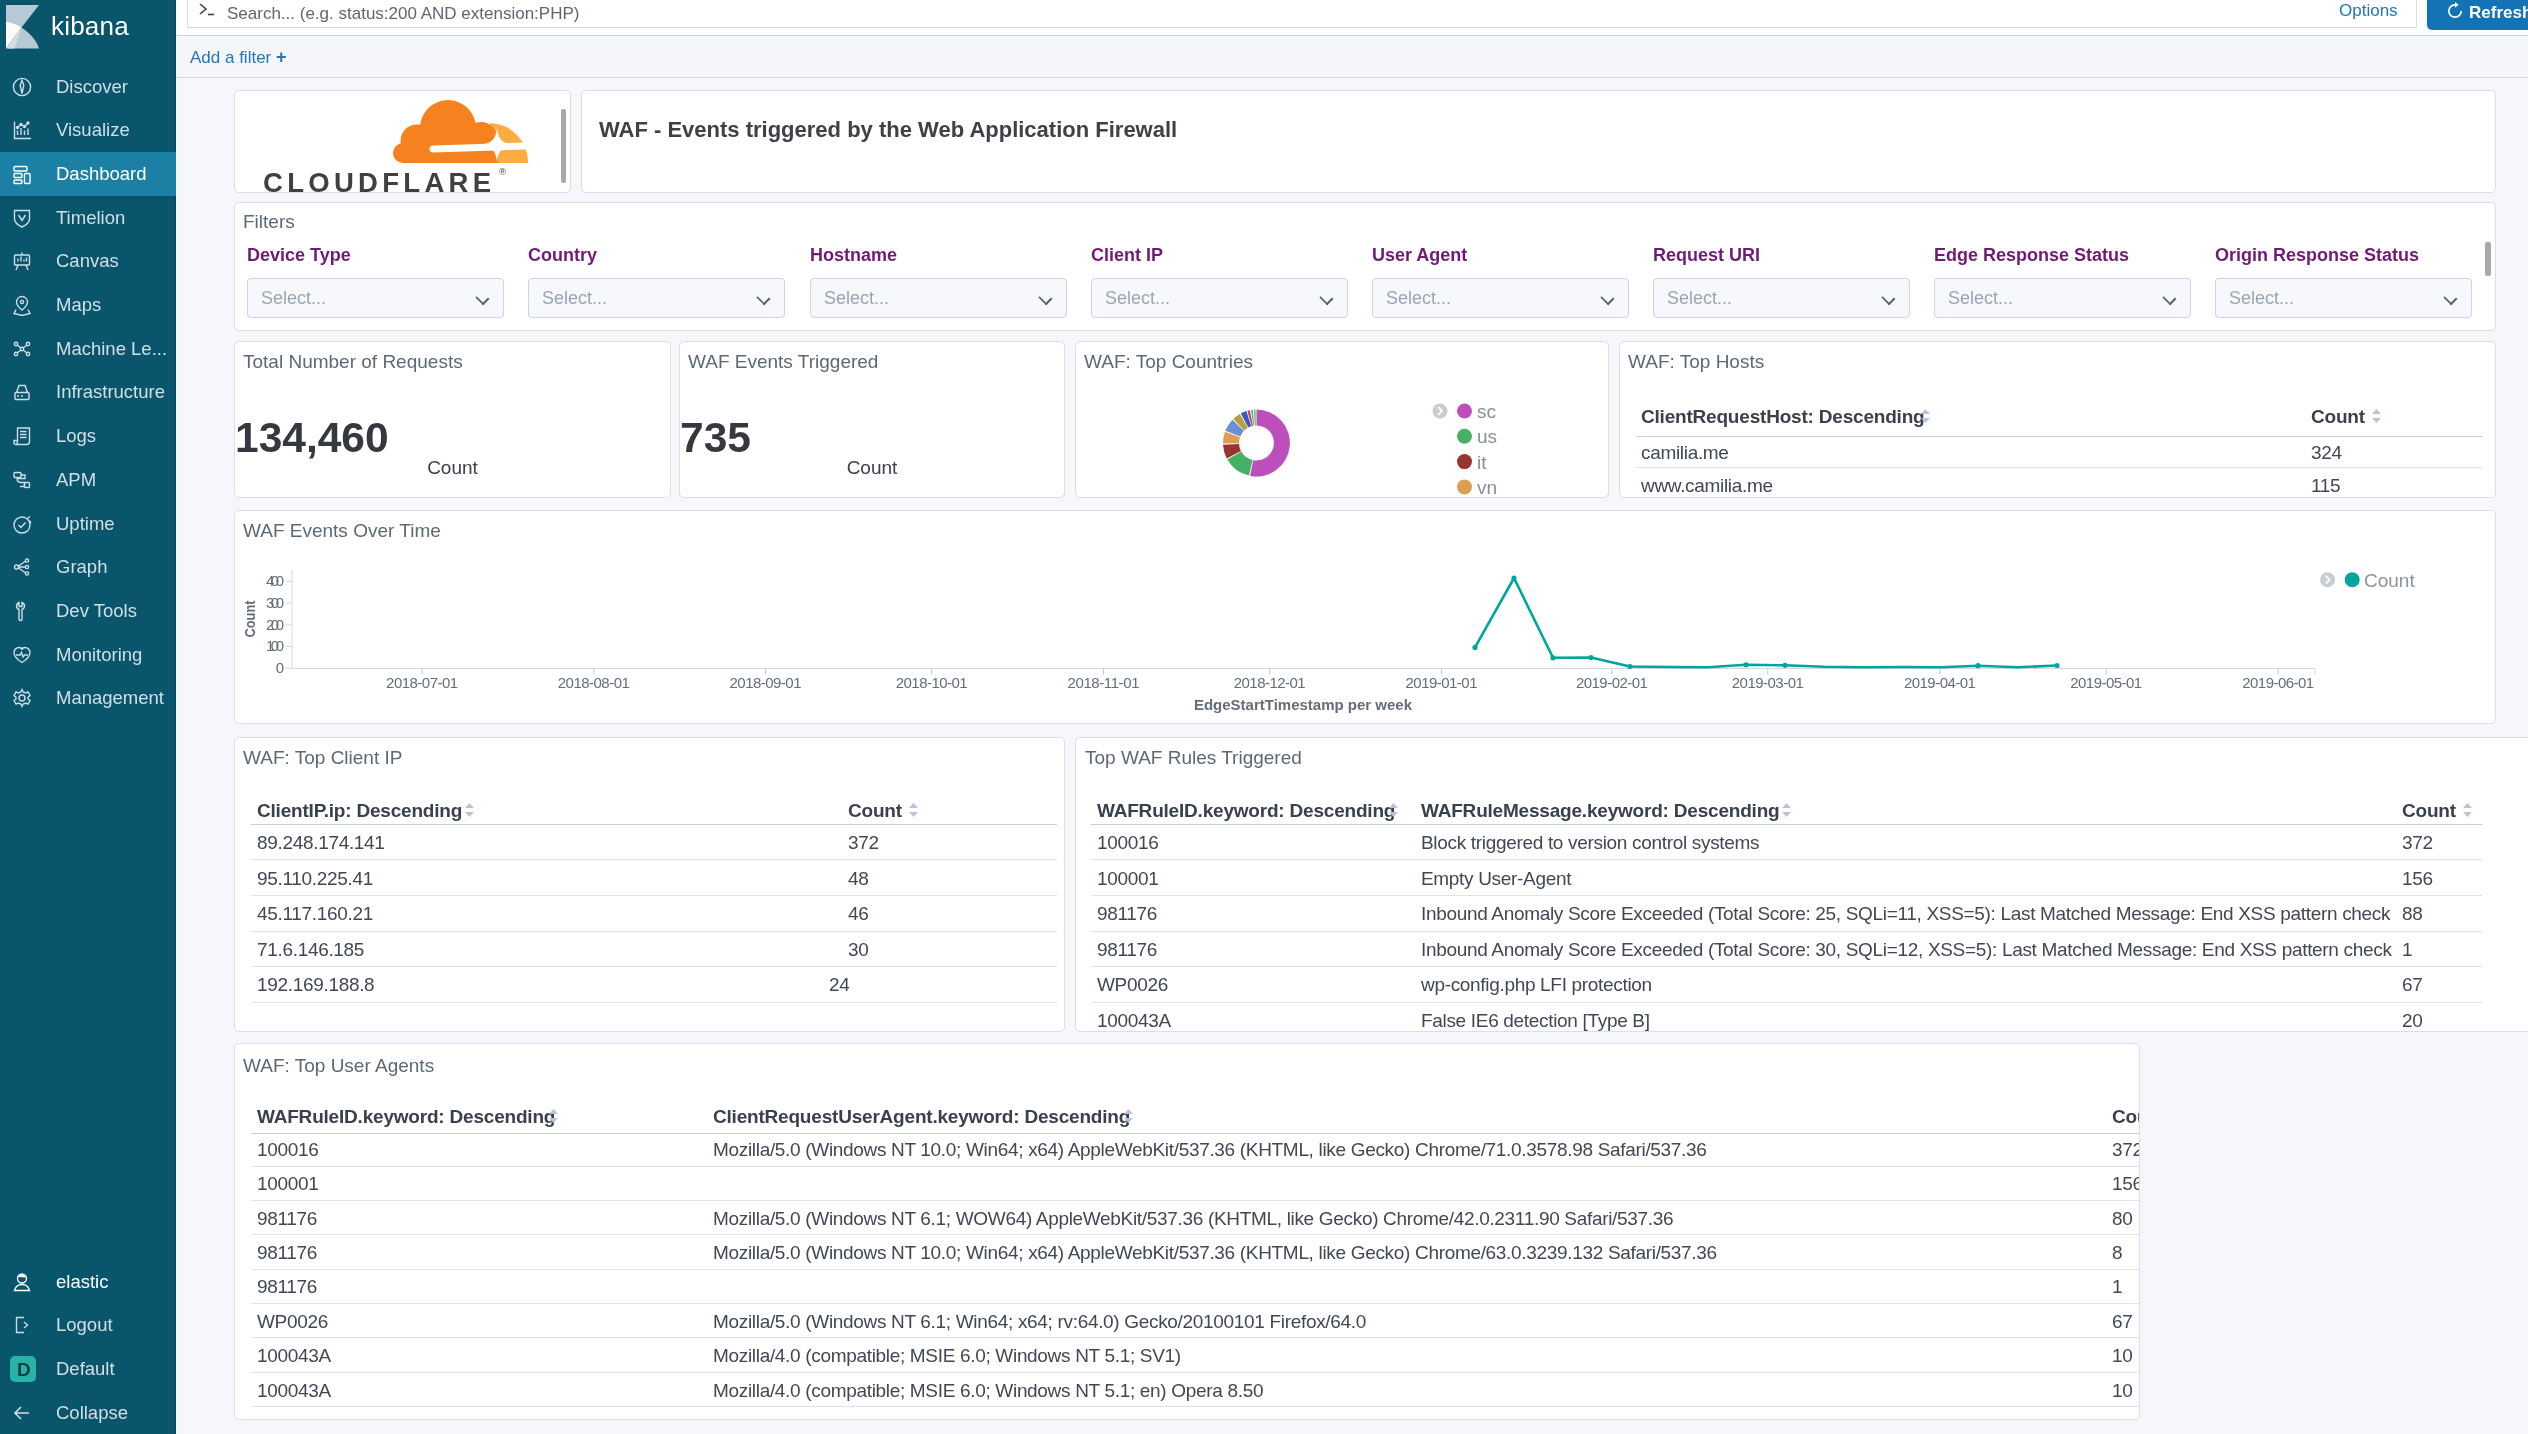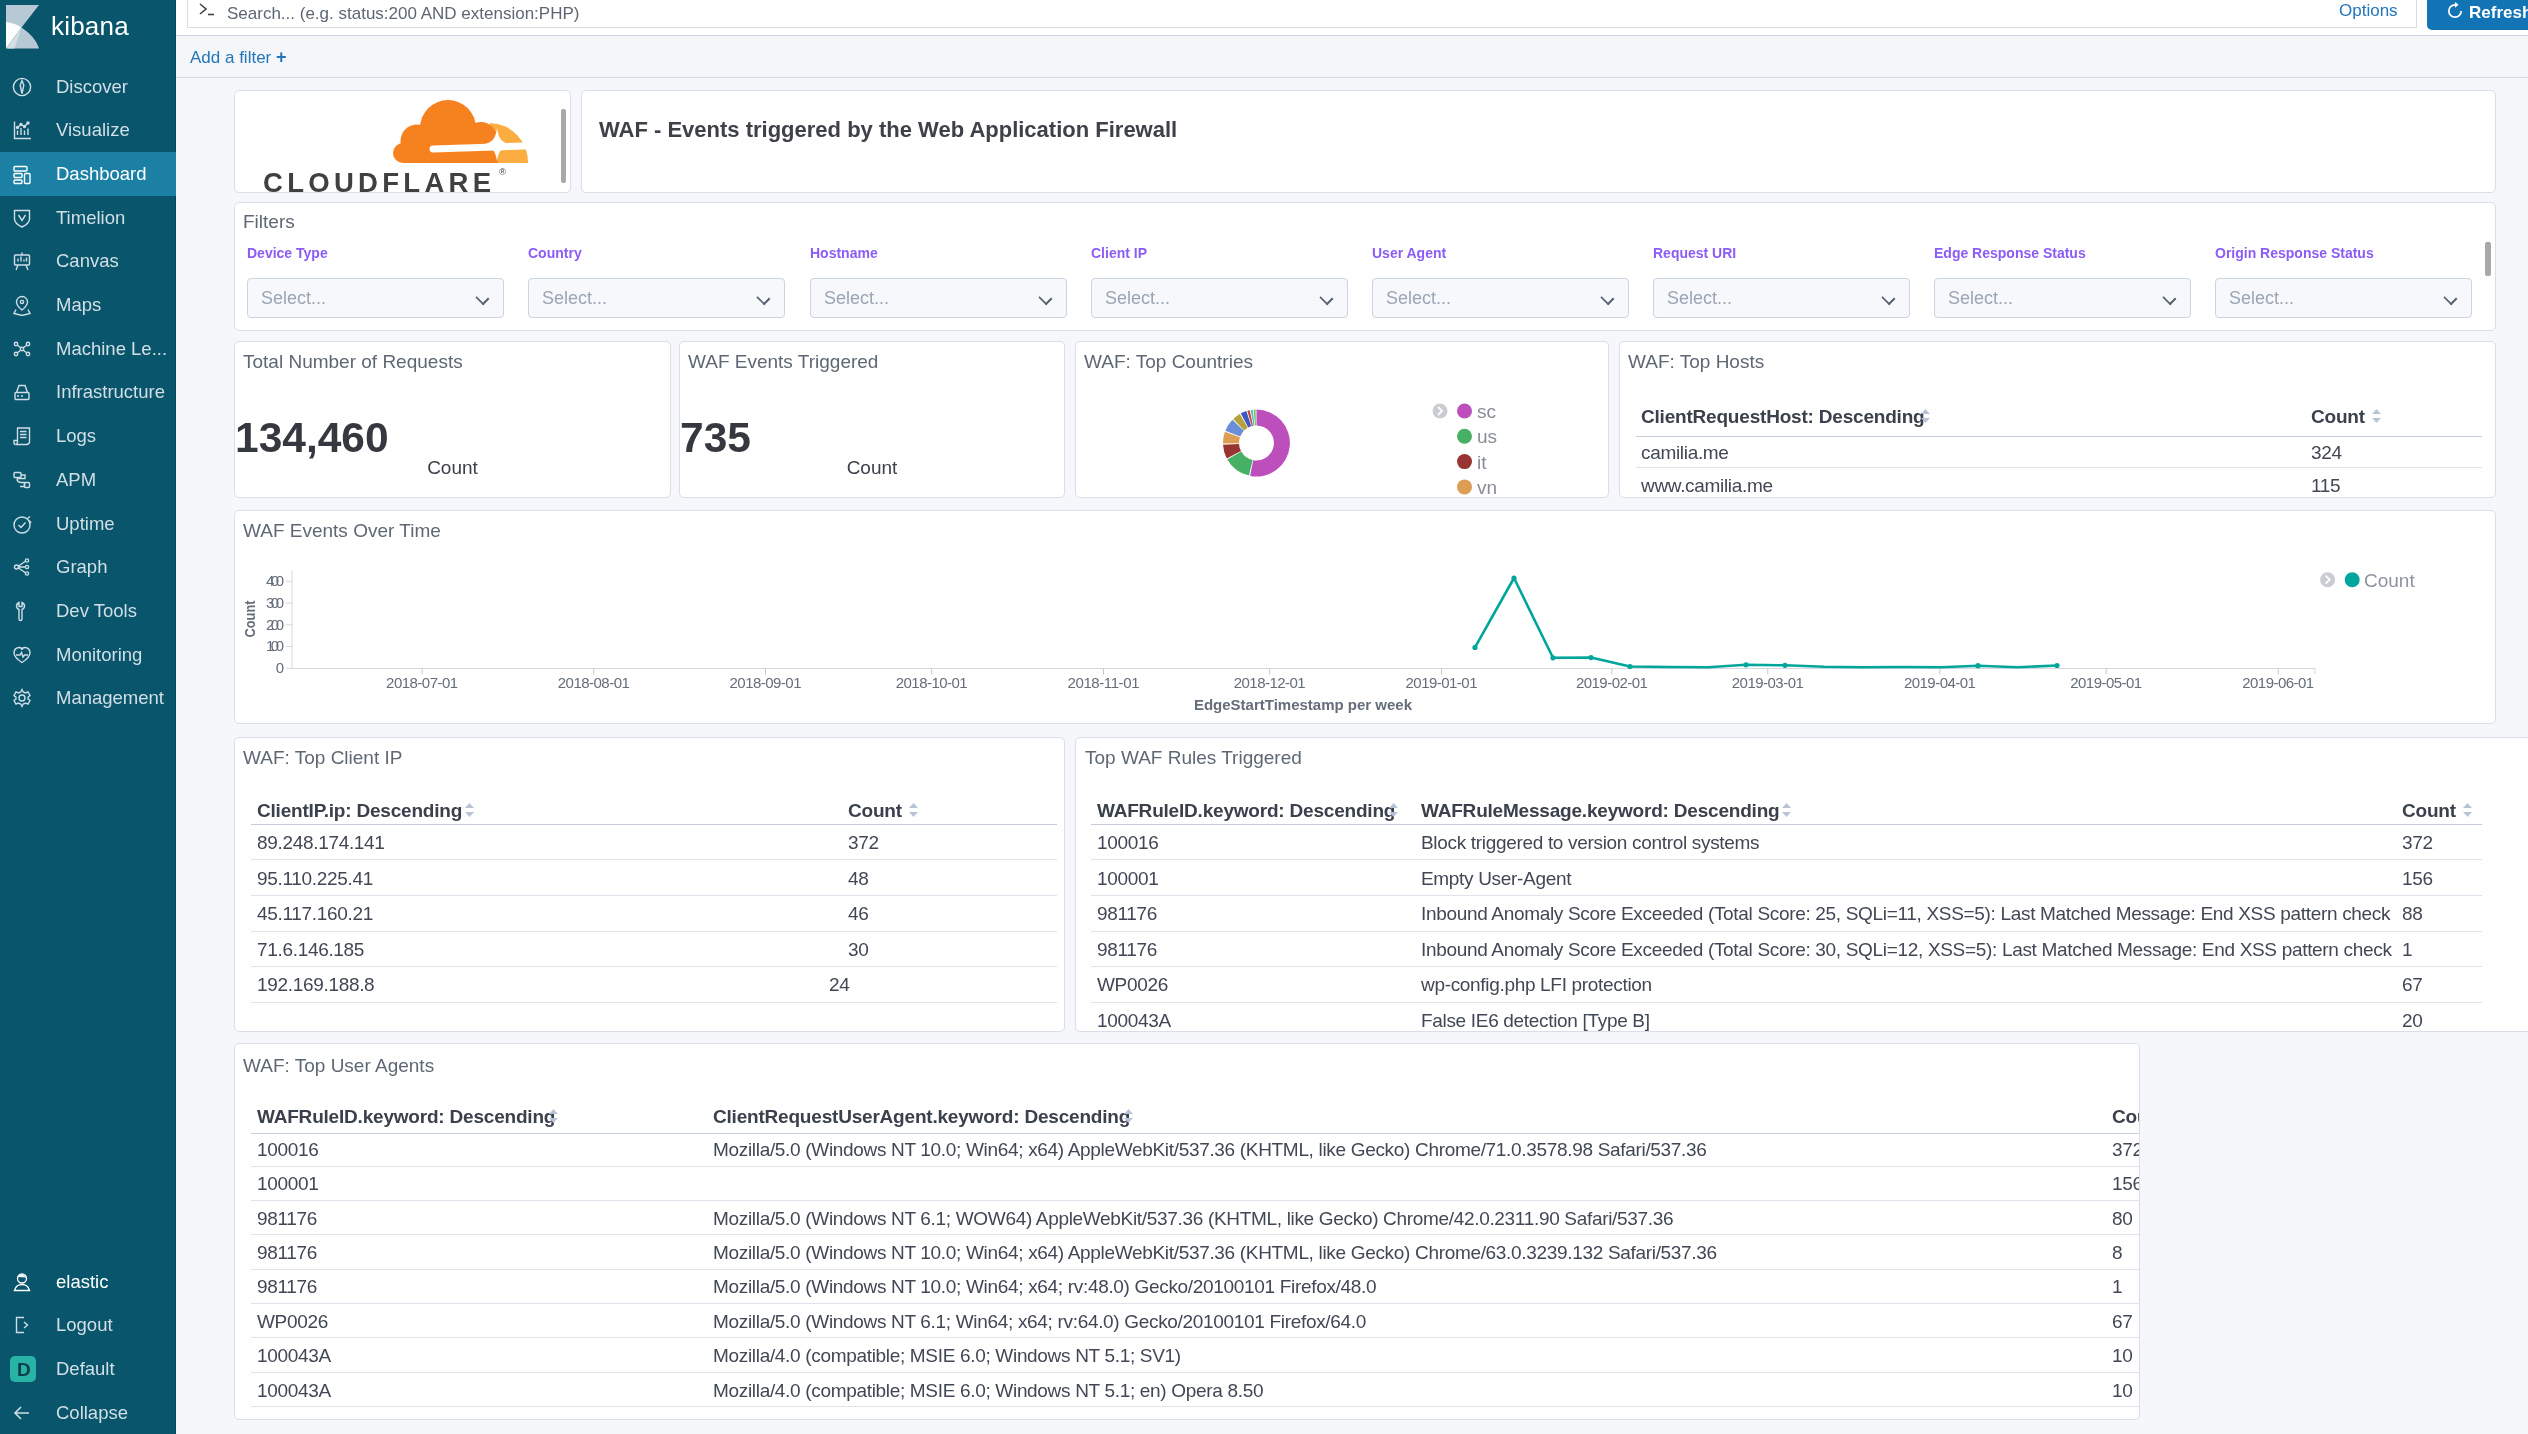--- a/index.html
+++ b/index.html
@@ -30,21 +30,21 @@
 .th { position:absolute; font-size:19px; font-weight:bold; color:#3a404c; white-space:nowrap; letter-spacing:-0.2px; }
 .td { position:absolute; font-size:19px; color:#414754; white-space:nowrap; letter-spacing:-0.32px; }
 .hline { position:absolute; height:1px; background:#c6cdda; }
 .rline { position:absolute; height:1px; background:#dfe3eb; }
 .sorti { position:absolute; }
 .biglabel { position:absolute; width:100%; font-weight:bold; color:#35383f; font-size:42.5px; }
 .countlabel { position:absolute; width:100%; text-align:center; color:#3c4049; font-size:19px; }
 .sel { position:absolute; width:257px; height:40px; background:#f6f8fb; border:1px solid #ccd4e0; border-radius:4px; }
 .sel span { position:absolute; left:13px; top:9px; font-size:18px; color:#9aa5b5; }
 .sel i { position:absolute; right:16px; top:14px; width:11px; height:11px; border-right:2px solid #54606e; border-bottom:2px solid #54606e; transform:rotate(45deg) scale(1,0.8); transform-origin:60% 60%; }
-.flabel { position:absolute; font-size:14px; font-weight:bold; color:#8b5cf6; white-space:nowrap; }
+.flabel { position:absolute; font-size:18px; font-weight:bold; color:#701a75; white-space:nowrap; }
 .scrollthumb { position:absolute; background:#a8a8a8; border-radius:2px; }
 </style>
 </head>
 <body>
 <div id="page">
 <div id="sidebar">
 <svg id="klogo" width="33" height="44" viewBox="0 0 33 44">
   <polygon points="0,0 33,0 15.5,22.5 0,16.8" fill="#b7c9d4"></polygon>
   <path d="M0,16.8 C6,17.8 11.5,19.9 15.5,22.5 L0,43.5 Z" fill="#ffffff"></path>
   <path d="M15.5,22.5 C24,28 30.5,35.5 33,43.5 L2,43.5 Z" fill="#b7c9d4"></path>
@@ -494,21 +494,20 @@
   <div class="rline" style="left:16px;top:156px;width:2231px"></div>
   <div class="td" style="left:22px;top:163.7px">981176</div>
         <div class="td" style="left:478px;top:163.7px">Mozilla/5.0 (Windows NT 6.1; WOW64) AppleWebKit/537.36 (KHTML, like Gecko) Chrome/42.0.2311.90 Safari/537.36</div>
         <div class="td" style="left:1877px;top:163.7px">80</div>
   <div class="rline" style="left:16px;top:190.4px;width:2231px"></div>
   <div class="td" style="left:22px;top:198.1px">981176</div>
         <div class="td" style="left:478px;top:198.1px">Mozilla/5.0 (Windows NT 10.0; Win64; x64) AppleWebKit/537.36 (KHTML, like Gecko) Chrome/63.0.3239.132 Safari/537.36</div>
         <div class="td" style="left:1877px;top:198.1px">8</div>
   <div class="rline" style="left:16px;top:224.7px;width:2231px"></div>
   <div class="td" style="left:22px;top:232.4px">981176</div>
-        <div class="td" style="left:478px;top:232.4px">Mozilla/5.0 (Windows NT 10.0; Win64; x64; rv:48.0) Gecko/20100101 Firefox/48.0</div>
         <div class="td" style="left:1877px;top:232.4px">1</div>
   <div class="rline" style="left:16px;top:259.1px;width:2231px"></div>
   <div class="td" style="left:22px;top:266.8px">WP0026</div>
         <div class="td" style="left:478px;top:266.8px">Mozilla/5.0 (Windows NT 6.1; Win64; x64; rv:64.0) Gecko/20100101 Firefox/64.0</div>
         <div class="td" style="left:1877px;top:266.8px">67</div>
   <div class="rline" style="left:16px;top:293.4px;width:2231px"></div>
   <div class="td" style="left:22px;top:301.1px">100043A</div>
         <div class="td" style="left:478px;top:301.1px">Mozilla/4.0 (compatible; MSIE 6.0; Windows NT 5.1; SV1)</div>
         <div class="td" style="left:1877px;top:301.1px">10</div>
   <div class="rline" style="left:16px;top:327.8px;width:2231px"></div>

